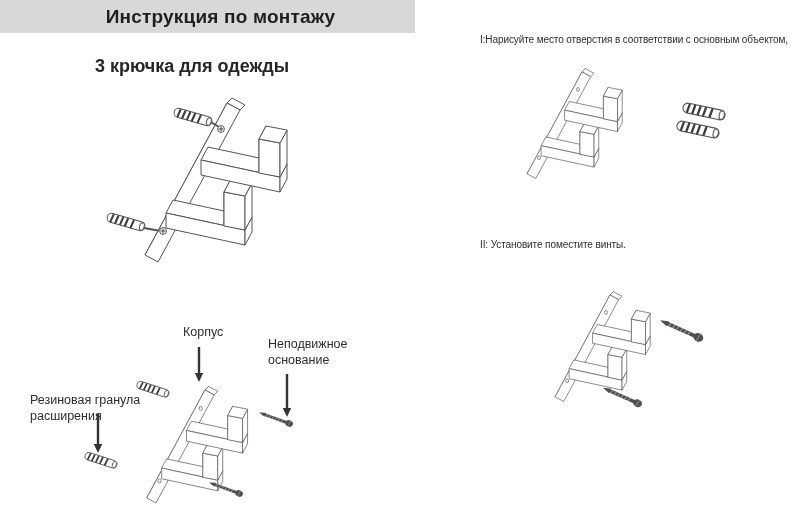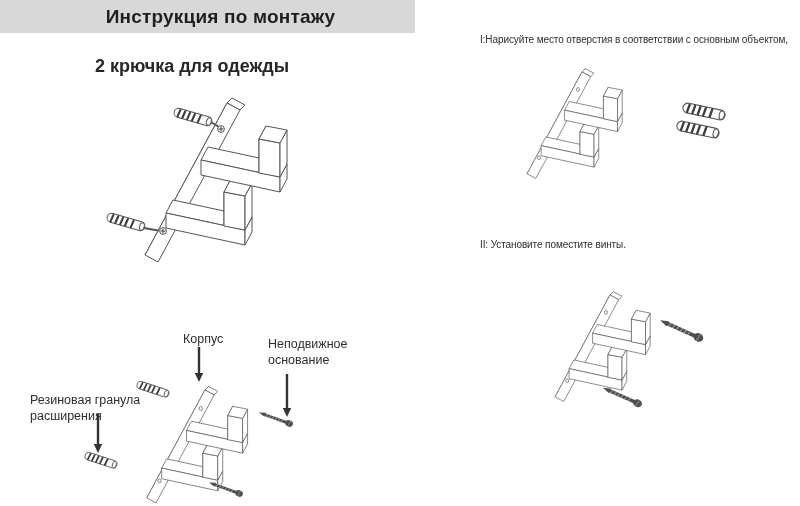--- a/index.html
+++ b/index.html
@@ -91,21 +91,21 @@
       <circle class="ln" r="3.4"></circle>
       <line class="headcross" x1="-2.4" y1="0" x2="2.4" y2="0"></line>
       <line class="headcross" x1="0" y1="-2.4" x2="0" y2="2.4"></line>
     </g>
   </defs>
 </svg>
 
 <div class="header-bar" style="background: rgb(216, 216, 216);">
   <span>Инструкция по монтажу</span>
 </div>
-<div class="subtitle">2 крючка для одежды</div>
+<div class="subtitle">3 крючка для одежды</div>
 
 <svg class="fig" style="left:85px;top:85px" width="245" height="195">
   <use href="#assembly" transform="translate(5,0)"></use>
   <g>
     <line class="shaftline" x1="126" y1="37" x2="134" y2="42"></line>
     <use href="#anchor" transform="translate(88,27) rotate(16 20 5)"></use>
     <use href="#screwhead" transform="translate(136,44)"></use>
   </g>
   <g>
     <line class="shaftline" x1="59" y1="143" x2="73" y2="145.5"></line>
@@ -127,21 +127,21 @@
   <g class="arrow">
     <line x1="267" y1="49" x2="267" y2="84"></line>
       <polygon points="262.8,83 271.2,83 267,92"></polygon>
   </g>
   <g class="arrow">
     <line x1="78" y1="89" x2="78" y2="120"></line>
       <polygon points="73.8,119 82.2,119 78,128"></polygon>
   </g>
 </svg>
 
-<div class="part-label" style="left:183px;top:331px">Корпус</div>
+<div class="part-label" style="left:183px;top:324px">Корпус</div>
 <div class="part-label" style="left:268px;top:336px;width:92px">Неподвижное основание</div>
 <div class="part-label" style="left:30px;top:392px;width:122px">Резиновая гранула расширения</div>
 
 <div class="step-text" style="left:480px;top:31px">
   <div>I:Нарисуйте место отверстия в соответствии с основным объектом,</div>
 </div>
 
 <svg class="fig" style="left:495px;top:62px" width="255" height="150">
   <use href="#assembly" transform="translate(-4.8,-2.1) scale(0.67)"></use>
   <use href="#anchor" transform="translate(187,44) scale(1.1) rotate(12 20 5)"></use>

